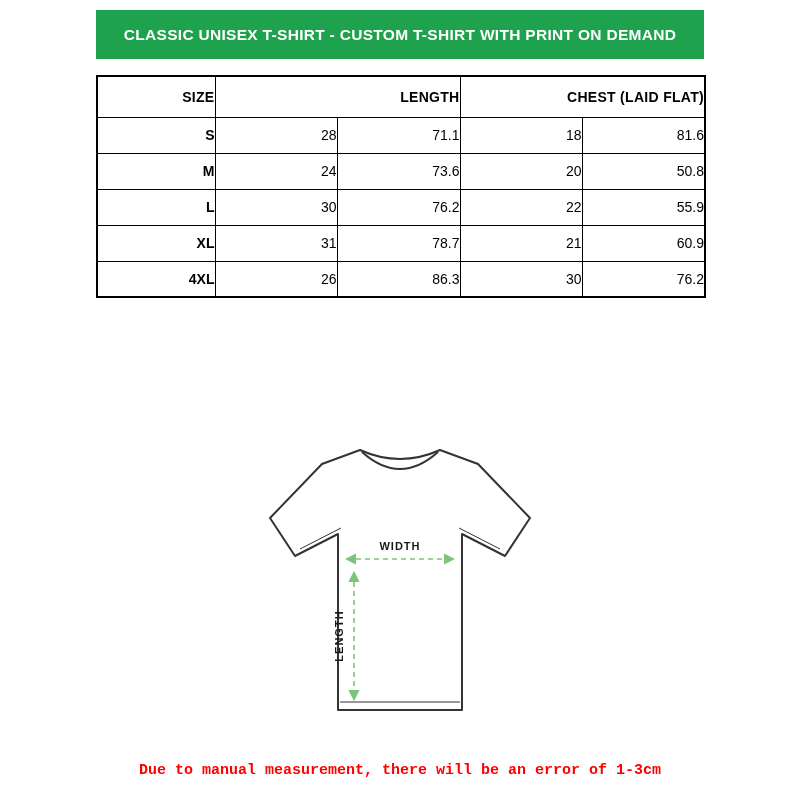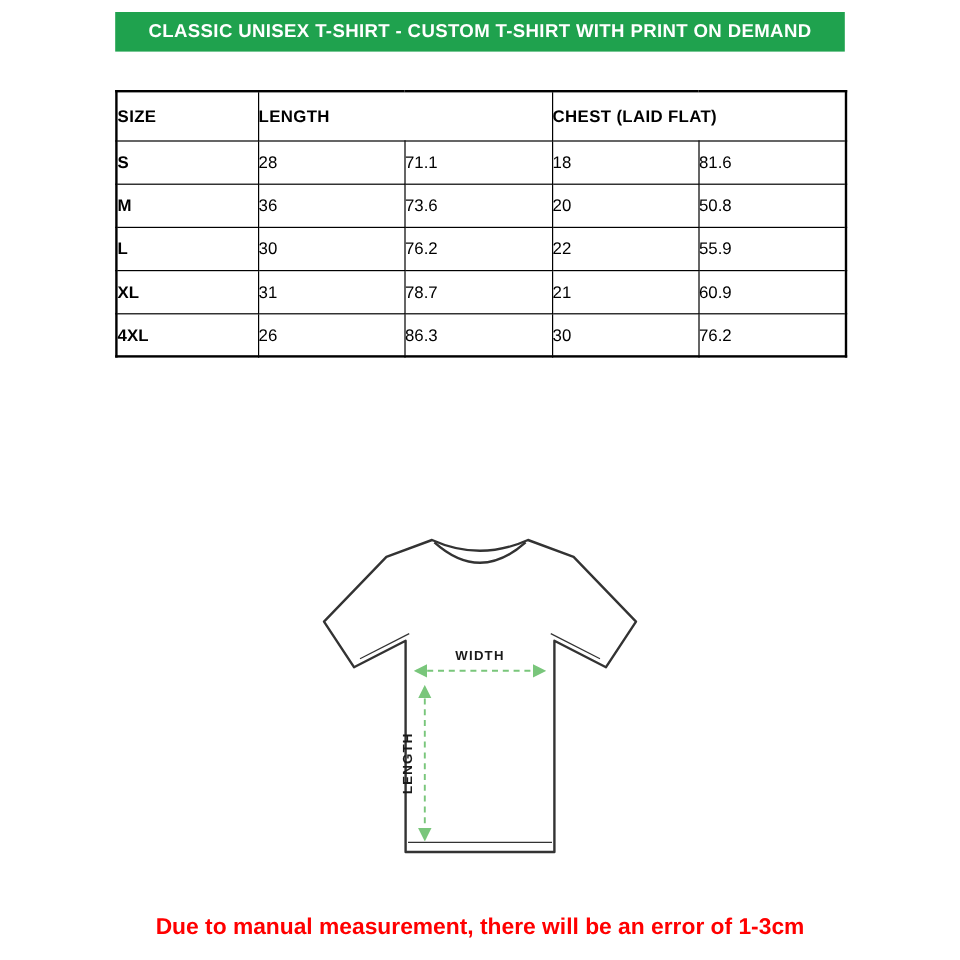--- a/index.html
+++ b/index.html
@@ -6,59 +6,59 @@
   html, body {
     width: 800px; height: 800px;
     background: #ffffff;
     font-family: "Liberation Sans", sans-serif;
     color: #000;
   }
   .page { position: relative; width: 800px; height: 800px; background: #fff; overflow: hidden; }
 
   .banner {
     position: absolute; left: 96px; top: 10px;
-    width: 608px; height: 33px;
+    width: 608px; height: 49px;
     background: var(--accent, #1FA24E);
     display: flex; align-items: center; justify-content: center;
   }
   .banner h1 {
     color: #ffffff; font-size: 15.5px; font-weight: bold;
     letter-spacing: 0.3px; white-space: nowrap;
   }
 
   table.size-chart {
     position: absolute; left: 96px; top: 75px;
     width: 608px;
     border-collapse: collapse; table-layout: fixed;
     border: 2px solid #000;
   }
   .size-chart th, .size-chart td {
     border: 1px solid #000;
-    text-align: left; vertical-align: middle;
+    text-align: right; vertical-align: middle;
   }
   .size-chart th { height: 41px; font-size: 14px; font-weight: bold; letter-spacing: 0.3px; }
   .size-chart td { height: 36px; font-size: 14px; }
   .size-chart td.size-col { font-weight: bold; }
 
   .diagram {
     position: absolute; left: 250px; top: 438px;
     width: 300px; height: 312px;
   }
   .diagram svg { display: block; }
   .svg-label {
     font-family: "Liberation Sans", sans-serif;
     font-weight: bold;
     fill: #1a1a1a;
   }
 
   .note {
     position: absolute; left: 0; top: 762px; width: 800px;
     text-align: center;
     color: var(--note, #ff0000);
-    font-size: 19px; font-weight: bold;
+    font-size: 15px; font-weight: bold; font-family: Liberation Mono, monospace;
   }
 </style>
 </head>
 <body>
 
 <div class="page">
 
   <header class="banner">
     <h1>CLASSIC UNISEX T-SHIRT - CUSTOM T-SHIRT WITH PRINT ON DEMAND</h1>
   </header>
@@ -81,21 +81,21 @@
     <tbody id="chart-body">
         <tr>
           <td class="size-col">S</td>
           <td>28</td>
           <td>71.1</td>
           <td>18</td>
           <td>81.6</td>
         </tr>
         <tr>
           <td class="size-col">M</td>
-          <td>36</td>
+          <td>24</td>
           <td>73.6</td>
           <td>20</td>
           <td>50.8</td>
         </tr>
         <tr>
           <td class="size-col">L</td>
           <td>30</td>
           <td>76.2</td>
           <td>22</td>
           <td>55.9</td>

